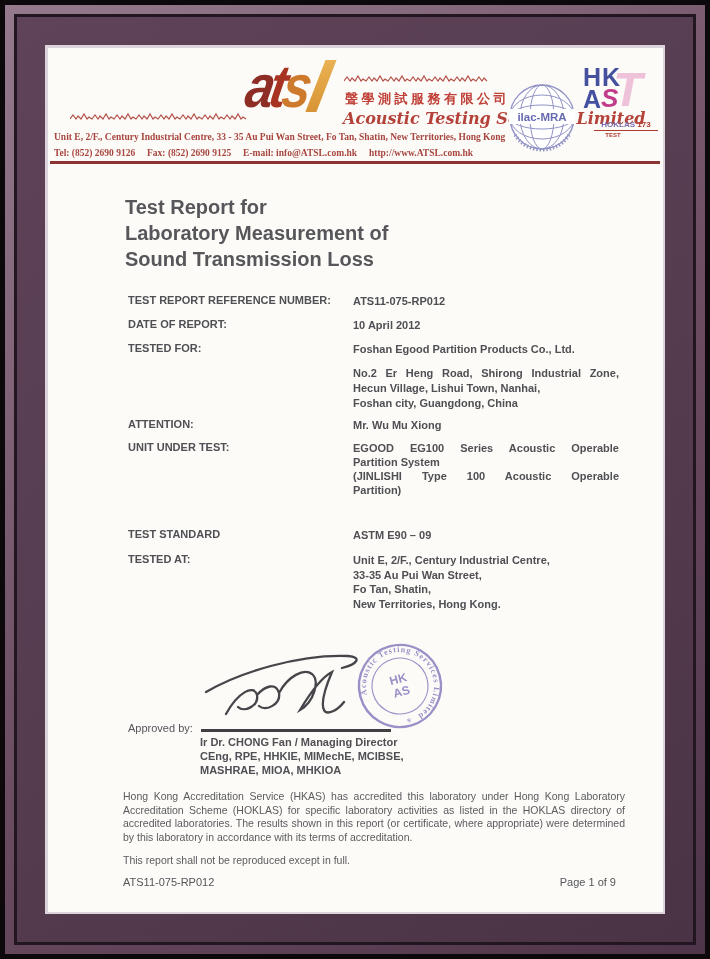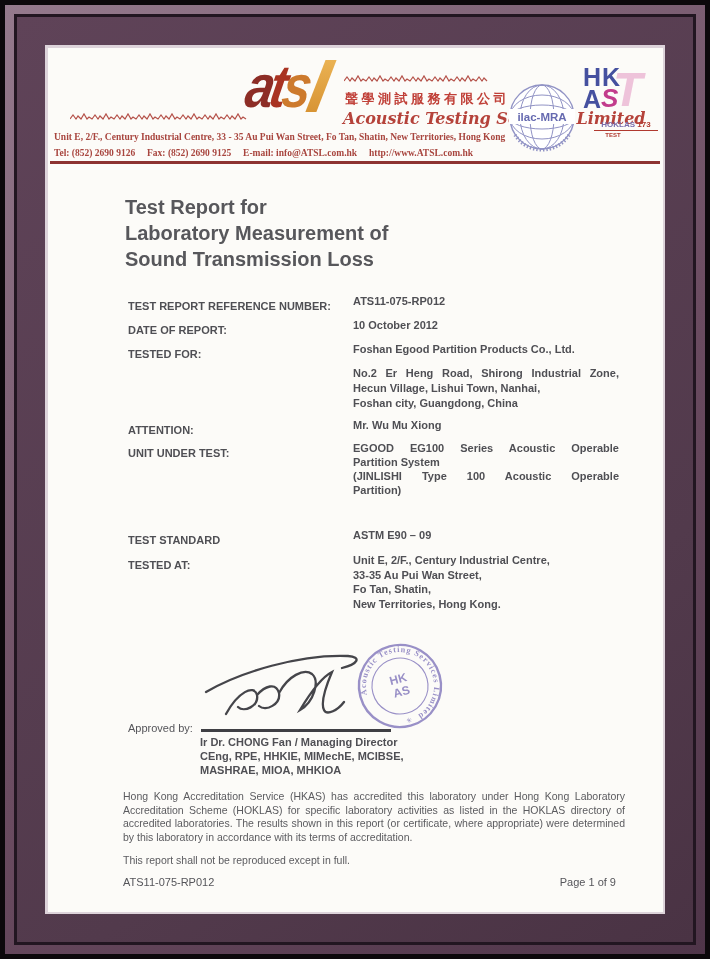--- a/index.html
+++ b/index.html
@@ -44,21 +44,21 @@
     color:#45509f;letter-spacing:1px;z-index:1;}
   .hkas .a-b{position:absolute;left:2px;top:22px;font-size:25px;line-height:22px;font-weight:900;color:#45509f;z-index:1;}
   .hkas .s-m{position:absolute;left:20px;top:20px;font-size:26px;line-height:24px;font-weight:900;
     font-style:italic;color:#c23c8c;z-index:2;}
   .hkas .hoklas{position:absolute;left:13px;top:54px;width:64px;text-align:center;font-size:8px;font-weight:bold;
     color:#7a6fae;border-bottom:1px solid #b0392f;padding-bottom:1px;white-space:nowrap;}
   .hkas .hoklas .num{color:#b0392f;}
   .hkas .test{position:absolute;left:0;top:66px;width:64px;text-align:center;font-size:6px;font-weight:bold;color:#b0392f;}
   
   .title{left:77px;top:146px;font-size:20px;line-height:26px;font-weight:bold;color:#57575b;}
-  .lbl{left:80px;font-size:11px;font-weight:bold;color:#4f4f54;white-space:nowrap;margin-top:6px;}
+  .lbl{left:80px;font-size:11px;font-weight:bold;color:#4f4f54;white-space:nowrap;}
   .val{left:305px;width:266px;font-size:11px;font-weight:bold;color:#4f4f54;line-height:14.5px;}
   .just{text-align:justify;text-align-last:justify;}
   
   .approved{left:80px;top:674px;font-size:11px;color:#55555a;text-align:right;}
   .sigline{left:153px;top:681px;width:190px;height:2.5px;background:#3f3f44;}
   .signame{left:152px;top:687px;font-size:11px;font-weight:bold;color:#4f4f54;line-height:14px;white-space:nowrap;}
   .sig-svg{left:148px;top:596px;}
   .sig-svg path{stroke:#45454a;stroke-width:2.3;fill:none;stroke-linecap:round;}
   .stamp{left:306px;top:592px;opacity:.9;}
   
@@ -123,21 +123,21 @@
   <div class="abs title">
     <div>Test Report for</div>
     <div>Laboratory Measurement of</div>
     <div>Sound Transmission Loss</div>
   </div>
 
   <div class="abs lbl" style="top:246px;">TEST REPORT REFERENCE NUMBER:</div>
   <div class="abs val" style="top:246px;">ATS11-075-RP012</div>
 
   <div class="abs lbl" style="top:270px;">DATE OF REPORT:</div>
-  <div class="abs val" style="top:270px;">10 October 2012</div>
+  <div class="abs val" style="top:270px;">10 April 2012</div>
 
   <div class="abs lbl" style="top:294px;">TESTED FOR:</div>
   <div class="abs val" style="top:294px;">Foshan Egood Partition Products Co., Ltd.</div>
 
   <div class="abs val" style="top:318px;line-height:15px;">
     <div class="just">No.2 Er Heng Road, Shirong Industrial Zone,</div>
     <div>Hecun Village, Lishui Town, Nanhai,</div>
     <div>Foshan city, Guangdong, China</div>
   </div>
 

